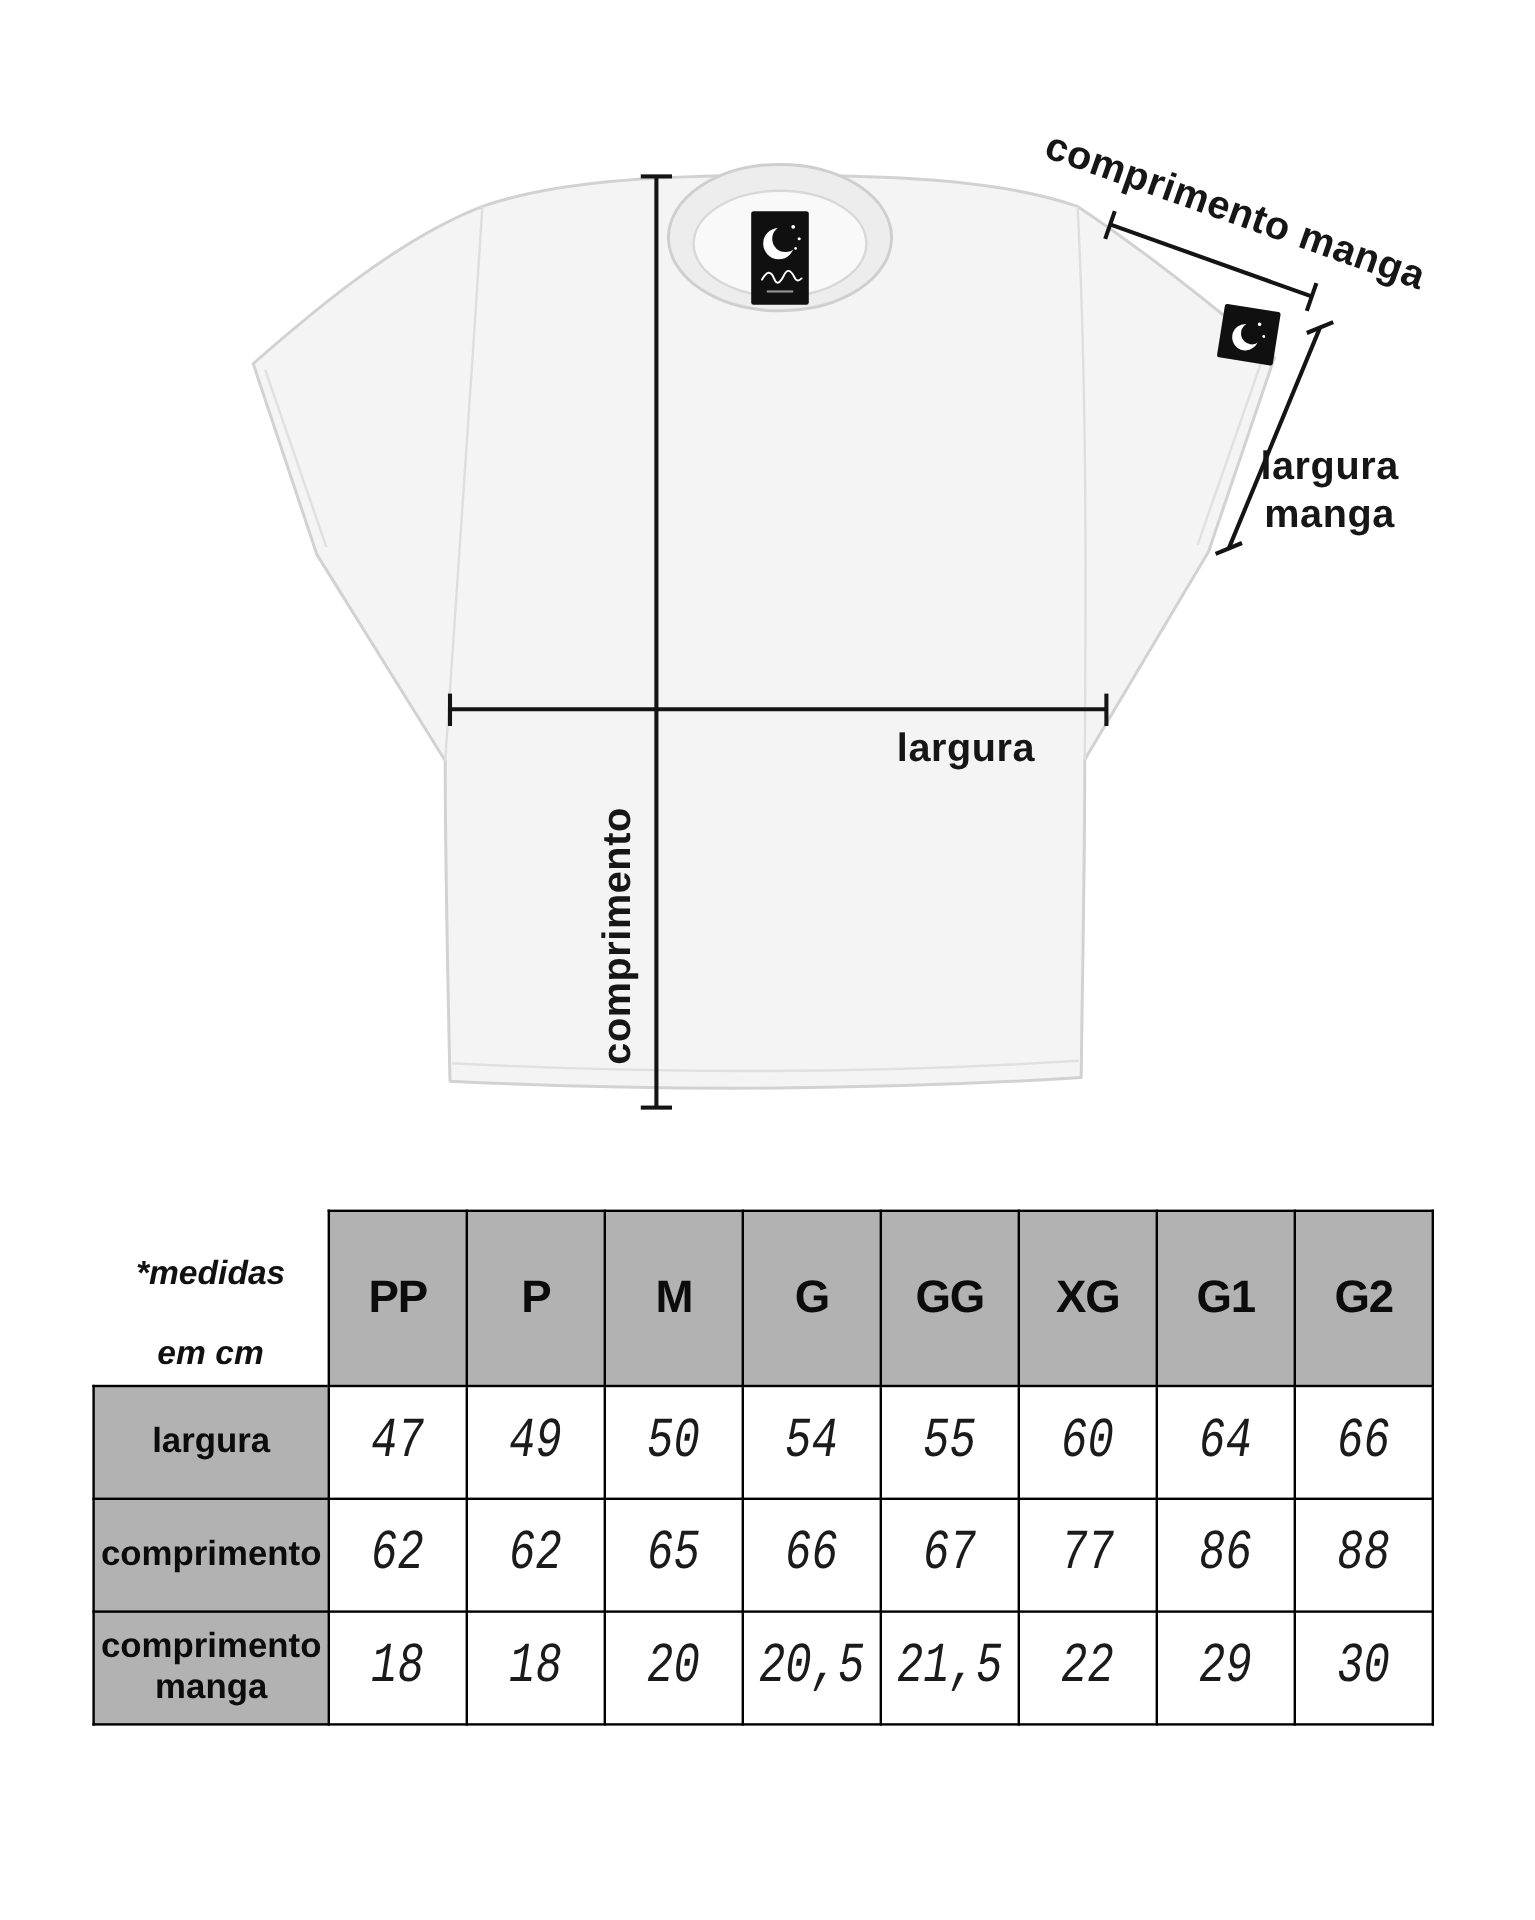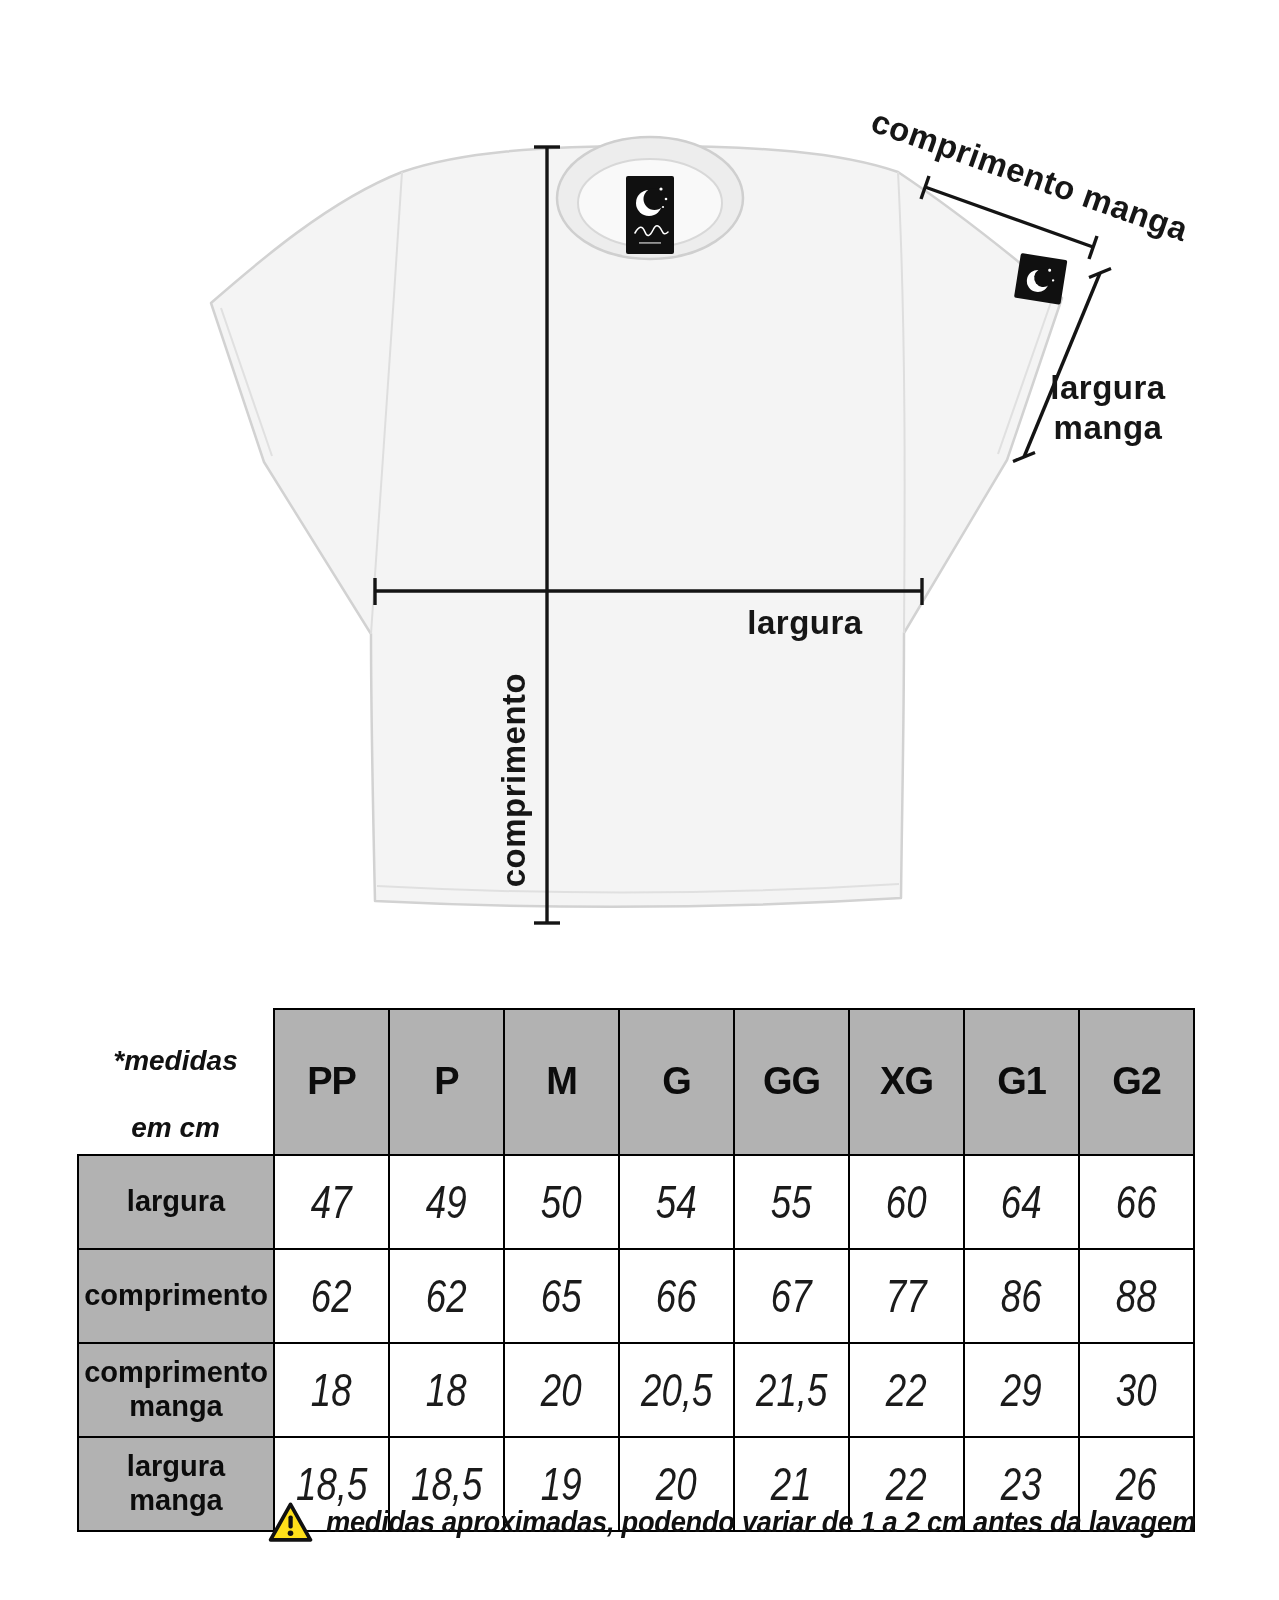--- a/index.html
+++ b/index.html
@@ -32,21 +32,21 @@
   .size-table th.size-h {
     background:#b2b2b2; color:#0c0c0c;
     font-weight:700; font-size:38px; height:90px; text-align:center;
     letter-spacing:-1px;
   }
   .size-table td.row-label {
     background:#b2b2b2; color:#0c0c0c;
     font-weight:700; font-size:29px; line-height:1.15; height:92px;
     text-align:center; vertical-align:middle; padding:0 2px;
   }
-  .size-table td.val { background:#ffffff; text-align:center; vertical-align:middle; }
+  .size-table td.val { background:#ffffff; text-align:center; vertical-align:middle;font-family:Liberation Mono, monospace; }
   .num {
     display:inline-block; font-style:italic; font-weight:400;
     font-size:47px; color:#1b1b1b; transform:scaleX(.78); white-space:nowrap;
   }
 
   
   .footer {
     position:absolute; left:280px; top:1496px; width:960px; height:52px;
     display:flex; align-items:center; justify-content:center; gap:13px;
   }
@@ -196,36 +196,17 @@
         <td class="val"><span class="num">18</span></td>
         <td class="val"><span class="num">18</span></td>
         <td class="val"><span class="num">20</span></td>
         <td class="val"><span class="num">20,5</span></td>
         <td class="val"><span class="num">21,5</span></td>
         <td class="val"><span class="num">22</span></td>
         <td class="val"><span class="num">29</span></td>
         <td class="val"><span class="num">30</span></td>
       </tr>
 
-      <tr>
-        <td class="row-label">largura manga</td>
-        <td class="val"><span class="num">18,5</span></td>
-        <td class="val"><span class="num">18,5</span></td>
-        <td class="val"><span class="num">19</span></td>
-        <td class="val"><span class="num">20</span></td>
-        <td class="val"><span class="num">21</span></td>
-        <td class="val"><span class="num">22</span></td>
-        <td class="val"><span class="num">23</span></td>
-        <td class="val"><span class="num">26</span></td>
-      </tr>
     </tbody>
   </table>
 
-  <div class="footer">
-    <svg class="warn-icon" viewBox="0 0 24 22">
-      <path d="M12 1.3 L22.7 20.3 H1.3 Z" fill="#ffe01a" stroke="#111111" stroke-width="2" stroke-linejoin="round"></path>
-      <rect x="10.9" y="7.2" width="2.3" height="7" rx="1" fill="#111111"></rect>
-      <circle cx="12" cy="16.8" r="1.5" fill="#111111"></circle>
-    </svg>
-    <span class="footer-text">medidas aproximadas, podendo variar de 1 a 2 cm antes da lavagem</span>
-  </div>
 
 </div>
 
 </body></html>

